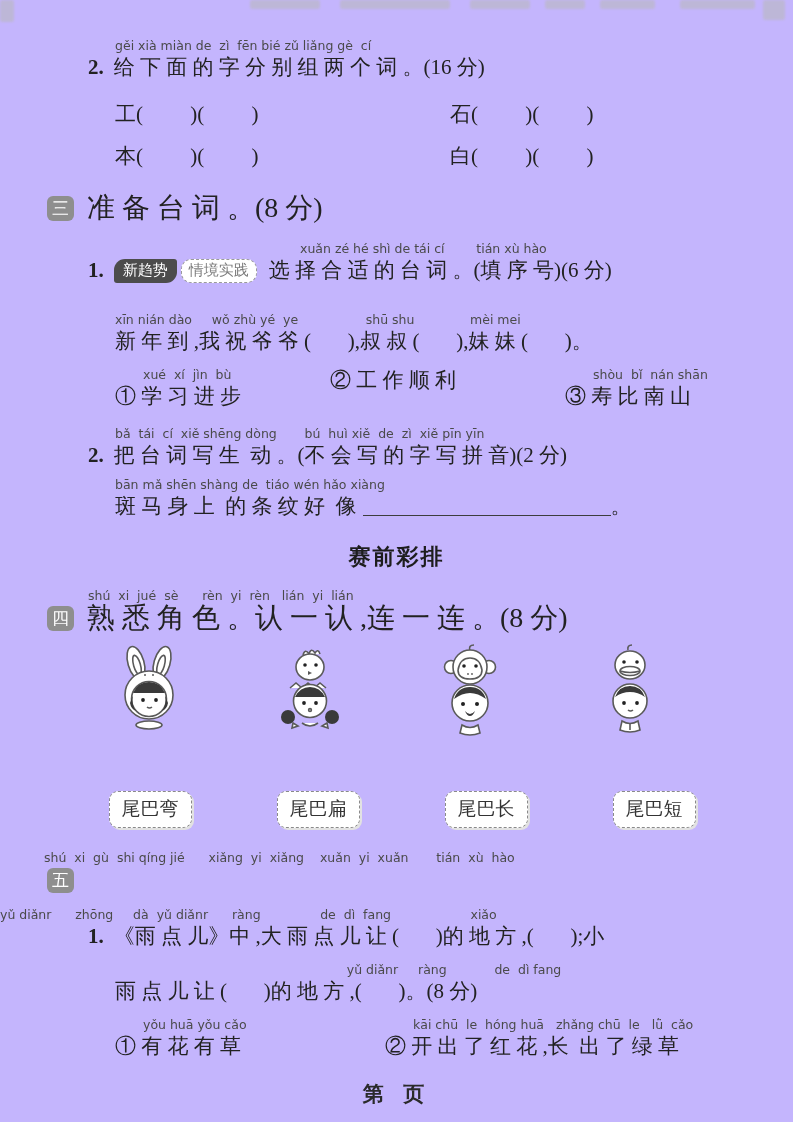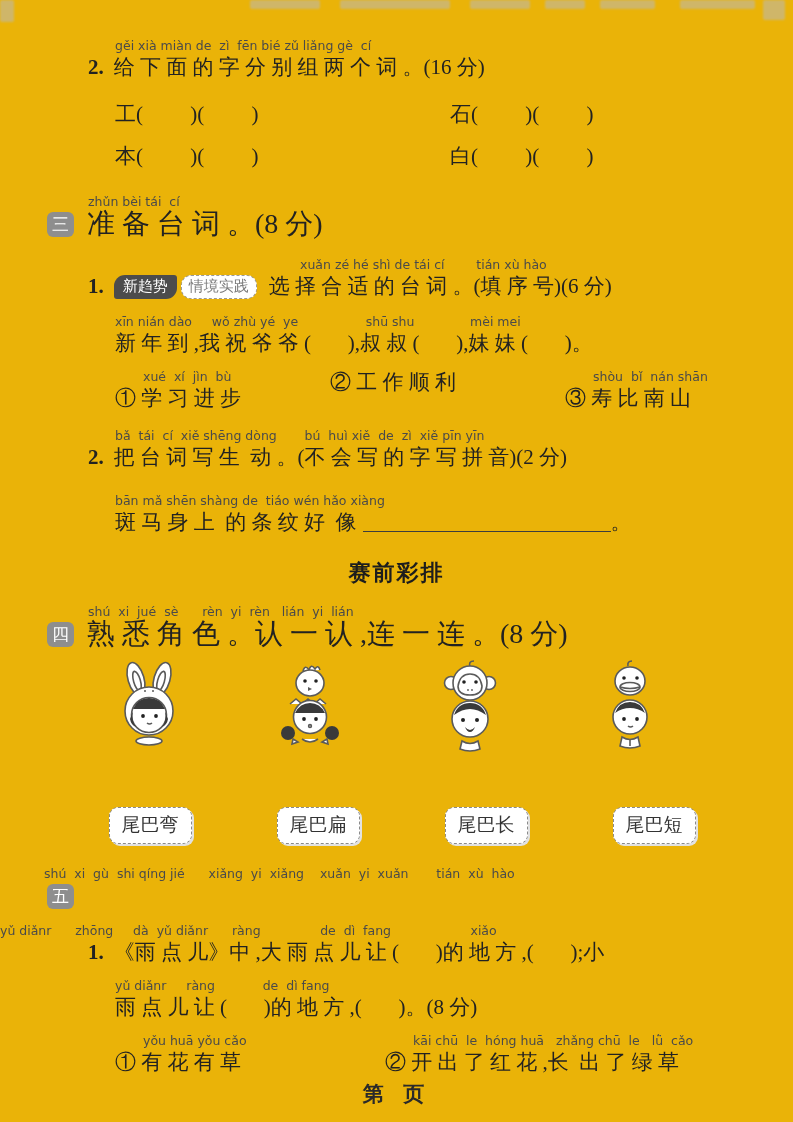--- a/index.html
+++ b/index.html
@@ -1,19 +1,19 @@
 <!DOCTYPE html>
 <html><head>
 <meta charset="utf-8">
 <style>
   html,body{margin:0;padding:0;background:#ffffff;}
   .page{
     position:relative;
     width:793px;height:1122px;
-    background:#eab308;
+    background:#c4b5fd;
     overflow:hidden;
     font-family:"Liberation Serif","DejaVu Serif",serif;
     color:#2d2d2d;
   }
   
   .artifacts{position:absolute;top:0;left:0;width:100%;height:14px;}
   .artifacts span{position:absolute;top:0;height:9px;background:#b9b9b9;opacity:.55;filter:blur(1px);border-radius:2px;}
 
   .py{
     font-family:"DejaVu Sans","Liberation Sans",sans-serif;
@@ -120,32 +120,31 @@
   <div class="two-col tx" style="margin-top:20px;">
     <span class="colL">工(         )(         )</span>
     <span>石(         )(         )</span>
   </div>
   <div class="two-col tx" style="margin-top:15px;">
     <span class="colL">本(         )(         )</span>
     <span>白(         )(         )</span>
   </div>
 
   <div style="margin-top:24px;">
-    <div class="py" style="padding-left:88px;">zhǔn bèi tái  cí</div>
     <div class="secrow">
       <span class="secbadge">三</span>
       <span class="tx sectitle">准 备 台 词 。(8 分)</span>
     </div>
   </div>
 
   <div style="margin-top:20px;">
     <div class="py" style="padding-left:300px;">xuǎn zé hé shì de tái cí        tián xù hào</div>
     <div class="tx indent1"><span class="num">1.</span><span class="badge-dark">新趋势</span><span class="badge-dashed">情境实践</span><span>选 择 合 适 的 台 词 。(填 序 号)(6 分)</span></div>
   </div>
-  <div style="margin-top:14px;">
+  <div style="margin-top:28px;">
     <div class="py indent2">xīn nián dào     wǒ zhù yé  ye                 shū shu              mèi mei</div>
     <div class="tx indent2">新 年 到 ,我 祝 爷 爷 (       ),叔 叔 (       ),妹 妹 (       )。</div>
   </div>
   <div class="opt-row" style="margin-top:12px;">
     <div class="opt" style="width:215px;">
       <div class="py">xué  xí  jìn  bù</div>
       <div class="tx">① 学 习 进 步</div>
     </div>
     <div class="opt" style="width:235px;">
       <div class="tx">② 工 作 顺 利</div>
@@ -153,21 +152,21 @@
     <div class="opt">
       <div class="py">shòu  bǐ  nán shān</div>
       <div class="tx">③ 寿 比 南 山</div>
     </div>
   </div>
 
   <div style="margin-top:16px;">
     <div class="py indent2">bǎ  tái  cí  xiě shēng dòng       bú  huì xiě  de  zì  xiě pīn yīn</div>
     <div class="tx indent1"><span class="num">2.</span><span>把 台 词 写 生  动 。(不 会 写 的 字 写 拼 音)(2 分)</span></div>
   </div>
-  <div style="margin-top:22px;">
+  <div style="margin-top:8px;">
     <div class="py indent2">bān mǎ shēn shàng de  tiáo wén hǎo xiàng</div>
     <div class="tx indent2"><span>斑 马 身 上  的 条 纹 好  像</span><span class="blank-line"></span><span>。</span></div>
   </div>
 
   <div class="center-bold" style="margin-top:22px;">赛前彩排</div>
 
   <div style="margin-top:16px;">
     <div class="py" style="padding-left:88px;">shú  xi  jué  sè      rèn  yi  rèn   lián  yi  lián</div>
     <div class="secrow">
       <span class="secbadge">四</span>
@@ -263,21 +262,21 @@
   <div style="margin-top:22px;">
     <div class="py" style="padding-left:44px;">shú  xi  gù  shi qíng jié      xiǎng  yi  xiǎng    xuǎn  yi  xuǎn       tián  xù  hào</div>
     <div class="secrow">
       <span class="secbadge">五</span>
     </div>
   </div>
 
   <div style="margin-top:14px;">
     <div class="py" style="">yǔ diǎnr      zhōng     dà  yǔ diǎnr      ràng               de  dì  fang                    xiǎo</div>
     <div class="tx indent1"><span class="num">1.</span><span>《雨 点 儿》中 ,大 雨 点 儿 让 (       )的 地 方 ,(       );小</span></div>
-    <div class="py indent2" style="margin-top:12px;">yǔ diǎnr     ràng            de  dì fang</div>
+    <div class="py indent2" style="margin-top:12px;text-align:center;">yǔ diǎnr     ràng            de  dì fang</div>
     <div class="tx indent2">雨 点 儿 让 (       )的 地 方 ,(       )。(8 分)</div>
   </div>
   <div class="opt-row" style="margin-top:12px;">
     <div class="opt" style="width:270px;">
       <div class="py">yǒu huā yǒu cǎo</div>
       <div class="tx">① 有 花 有 草</div>
     </div>
     <div class="opt">
       <div class="py">kāi chū  le  hóng huā   zhǎng chū  le   lǜ  cǎo</div>
       <div class="tx">② 开 出 了 红 花 ,长  出 了 绿 草</div>

